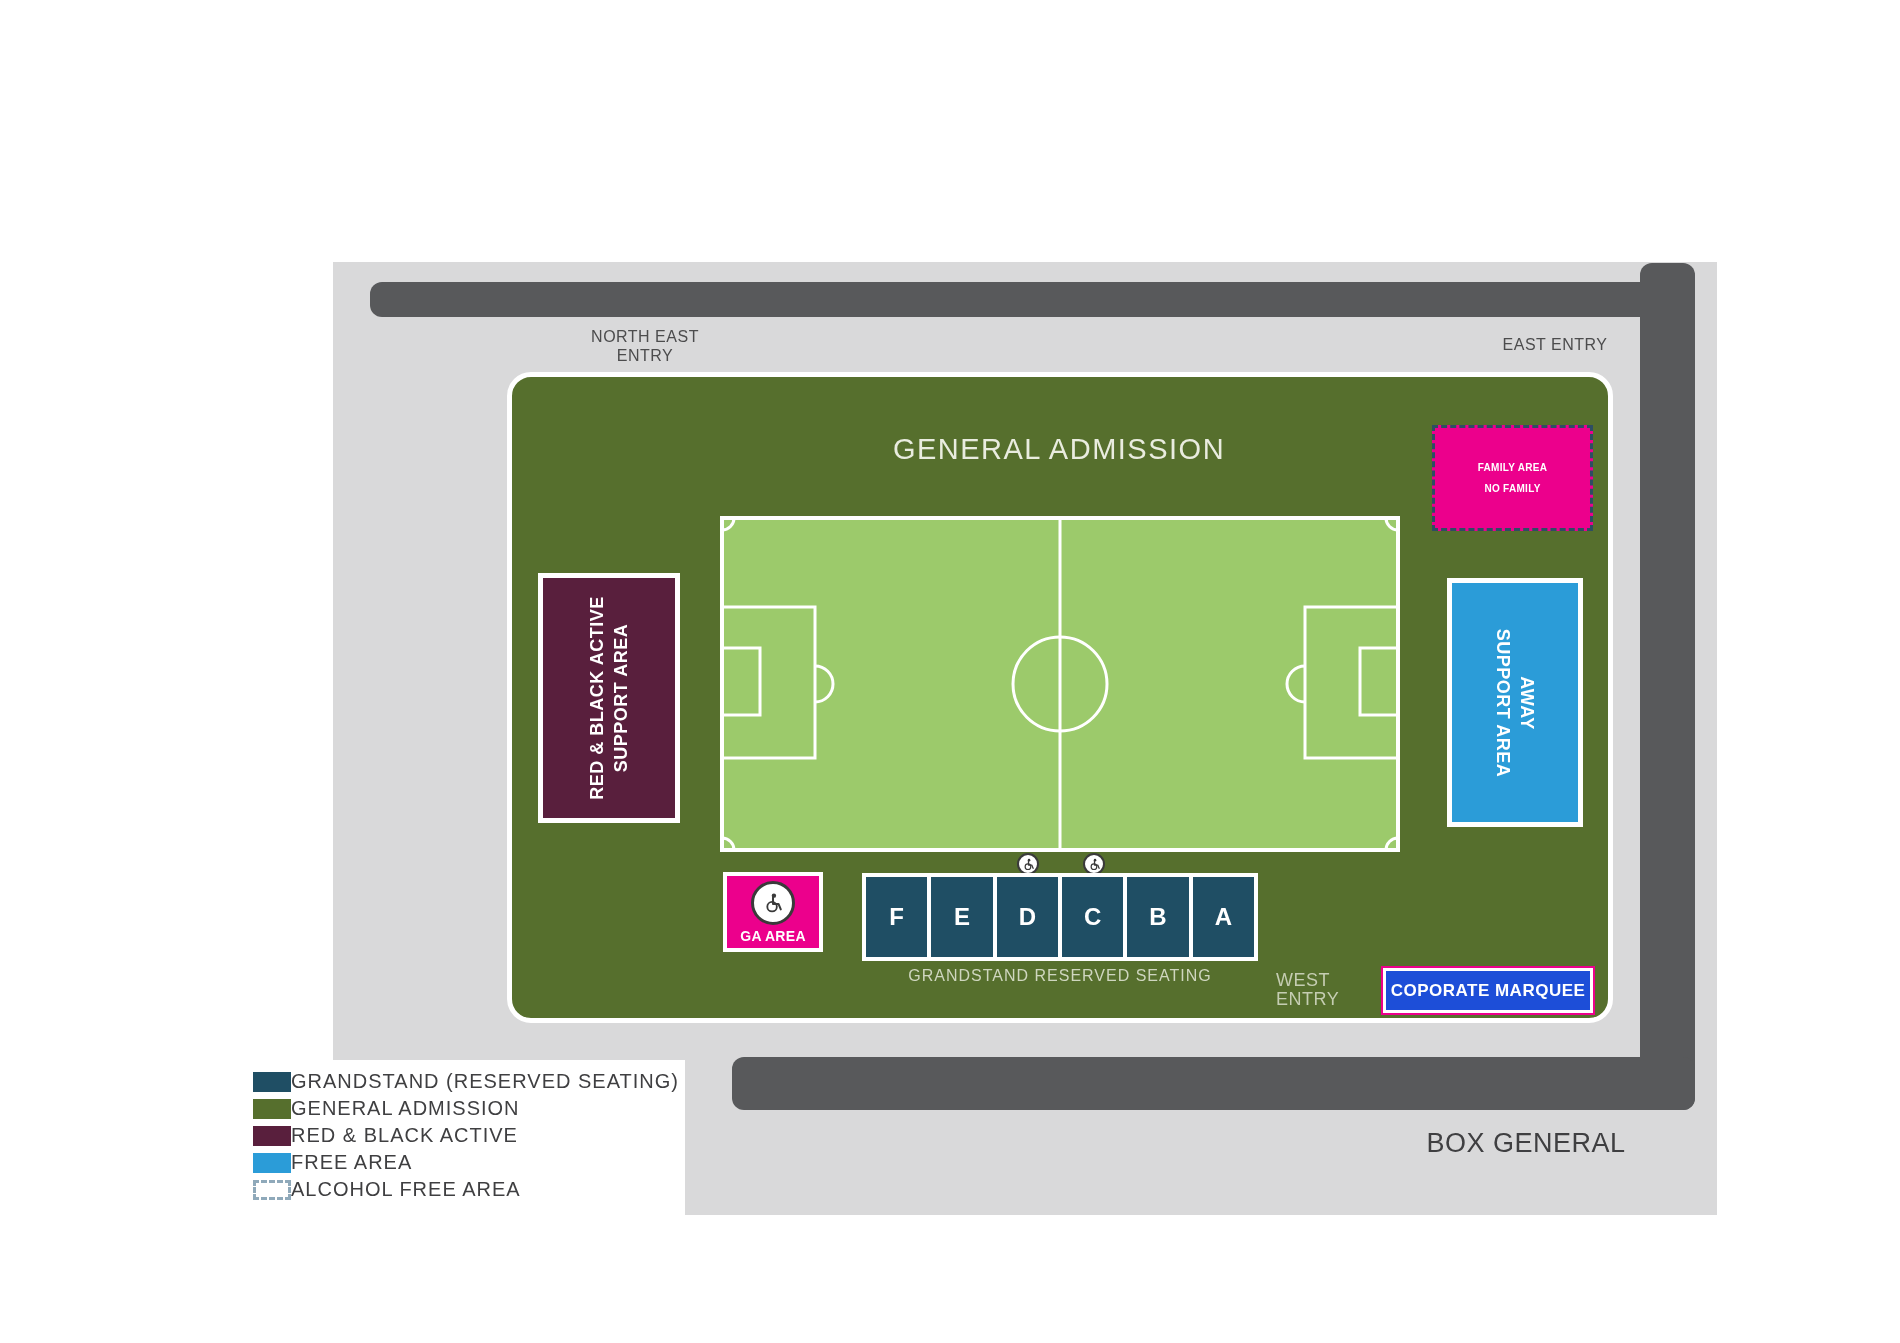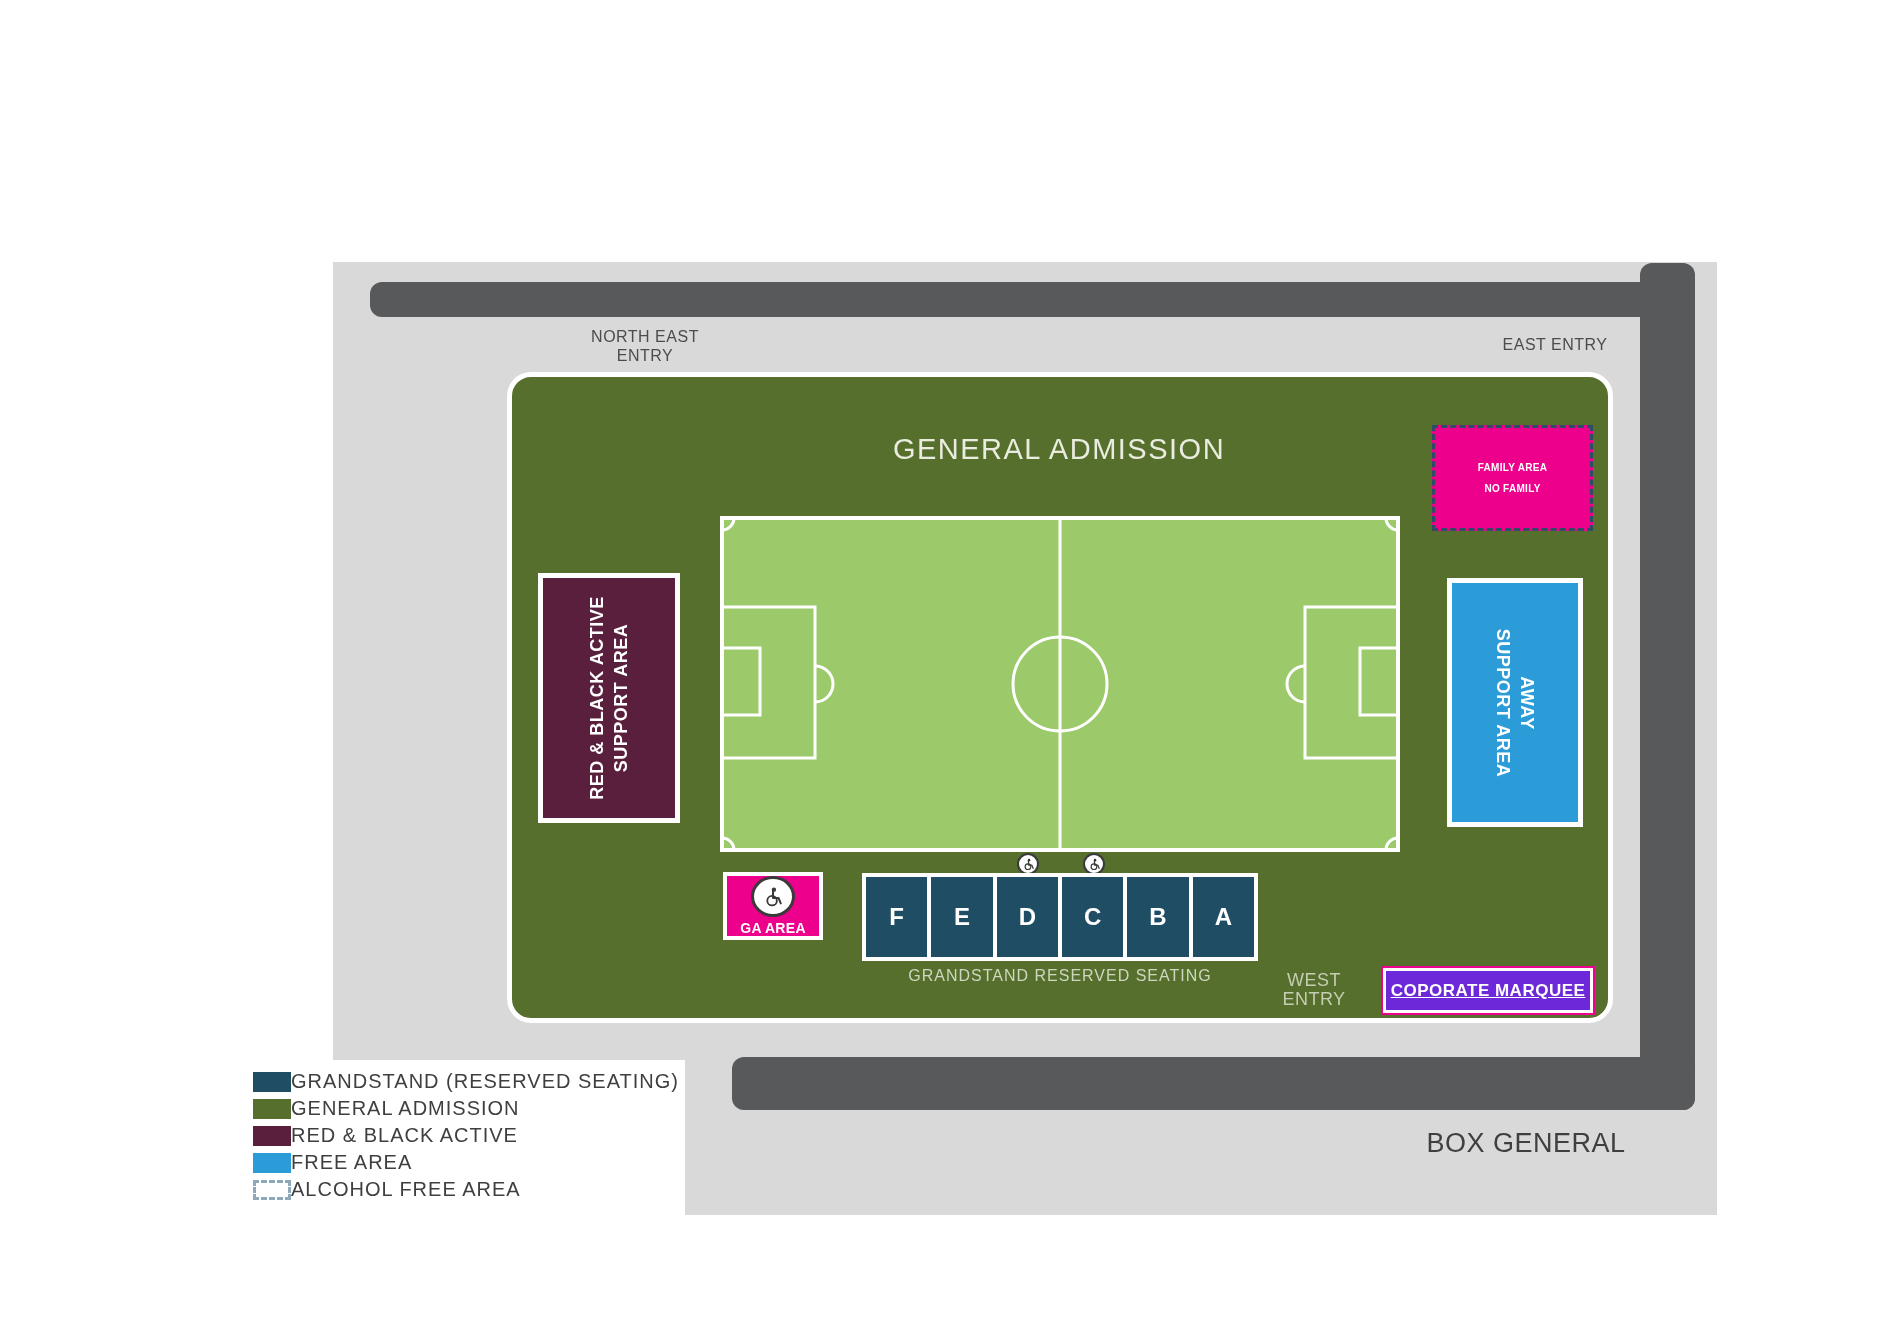--- a/index.html
+++ b/index.html
@@ -29,21 +29,21 @@
 
   
   .grey-label{color:#4c4c4d;font-size:16px;line-height:19px;text-align:center;letter-spacing:0.5px;}
   .lbl-ne{left:555px;top:327px;width:180px;}
   .lbl-east{left:1490px;top:335px;width:130px;}
   .lbl-boxoffice{left:1426px;top:1128px;width:200px;text-align:center;color:#3f3f41;font-size:27px;letter-spacing:0.5px;}
 
   
   .lbl-ga-title{left:859px;top:433px;width:400px;text-align:center;color:#e9ecdf;font-size:29px;letter-spacing:1.5px;}
   .lbl-grs{left:860px;top:967px;width:400px;text-align:center;color:#cfd6bf;font-size:16px;letter-spacing:1px;}
-  .lbl-west{left:1276px;top:971px;width:76px;text-align:center;color:#c5cdb2;font-size:18px;line-height:19px;letter-spacing:0.5px;}
+  .lbl-west{left:1276px;top:971px;width:76px;text-align:left;color:#c5cdb2;font-size:18px;line-height:19px;letter-spacing:0.5px;}
 
   
   .family-box{
     left:1432px;top:405px;width:161px;height:106px;
     background:#ec008c;border:3px dashed #2e4d63;
     display:flex;flex-direction:column;align-items:center;justify-content:center;
     color:#fff;font-weight:bold;font-size:10px;line-height:21px;text-align:center;letter-spacing:0.3px;margin-top:20px;
   }
   .rb-box{
     left:538px;top:573px;width:142px;height:250px;
@@ -53,21 +53,21 @@
   .away-box{
     left:1447px;top:578px;width:136px;height:249px;
     background:#2b9cd8;border:5px solid #fff;
     display:flex;align-items:center;justify-content:center;
   }
   .vtext{color:#fff;font-weight:bold;font-size:18px;line-height:24px;text-align:center;white-space:nowrap;letter-spacing:0.5px;}
   .rot-ccw{transform:rotate(-90deg);}
   .rot-cw{transform:rotate(90deg);}
 
   .ga-box{
-    left:723px;top:872px;width:100px;height:68px;
+    left:723px;top:872px;width:100px;height:80px;
     background:#ec008c;border:4px solid #fff;
     display:flex;flex-direction:column;align-items:center;justify-content:center;
     color:#fff;font-weight:bold;font-size:14px;letter-spacing:0.3px;
   }
   .wc-circle{
     background:#fff;border:3px solid #3a3a3a;border-radius:50%;
     display:flex;align-items:center;justify-content:center;
   }
   .wc-big{width:38px;height:38px;margin-bottom:3px;}
   .wc-small{width:22px;height:22px;border-width:2px;}
@@ -186,21 +186,21 @@
     <div class="gs-cell" style="background: rgb(31, 78, 100);">B</div>
     <div class="gs-cell" style="background: rgb(31, 78, 100);">A</div>
   </div>
 
 <div class="abs lbl-grs">GRANDSTAND RESERVED SEATING</div>
 <div class="abs lbl-west">
   <div>WEST</div>
   <div>ENTRY</div>
 </div>
 
-<div class="abs marquee" style="background: #6d28d9; text-decoration: underline;">
+<div class="abs marquee" style="background: #1d4ed8;">
   <div>COPORATE MARQUEE</div>
 </div>
 
 <div class="abs legend">
     <div class="legend-row">
       <span class="legend-swatch" style="background: rgb(31, 78, 100);"></span>
       <span class="legend-label">GRANDSTAND (RESERVED SEATING)</span>
     </div>
     <div class="legend-row">
       <span class="legend-swatch" style="background: rgb(86, 111, 45);"></span>

